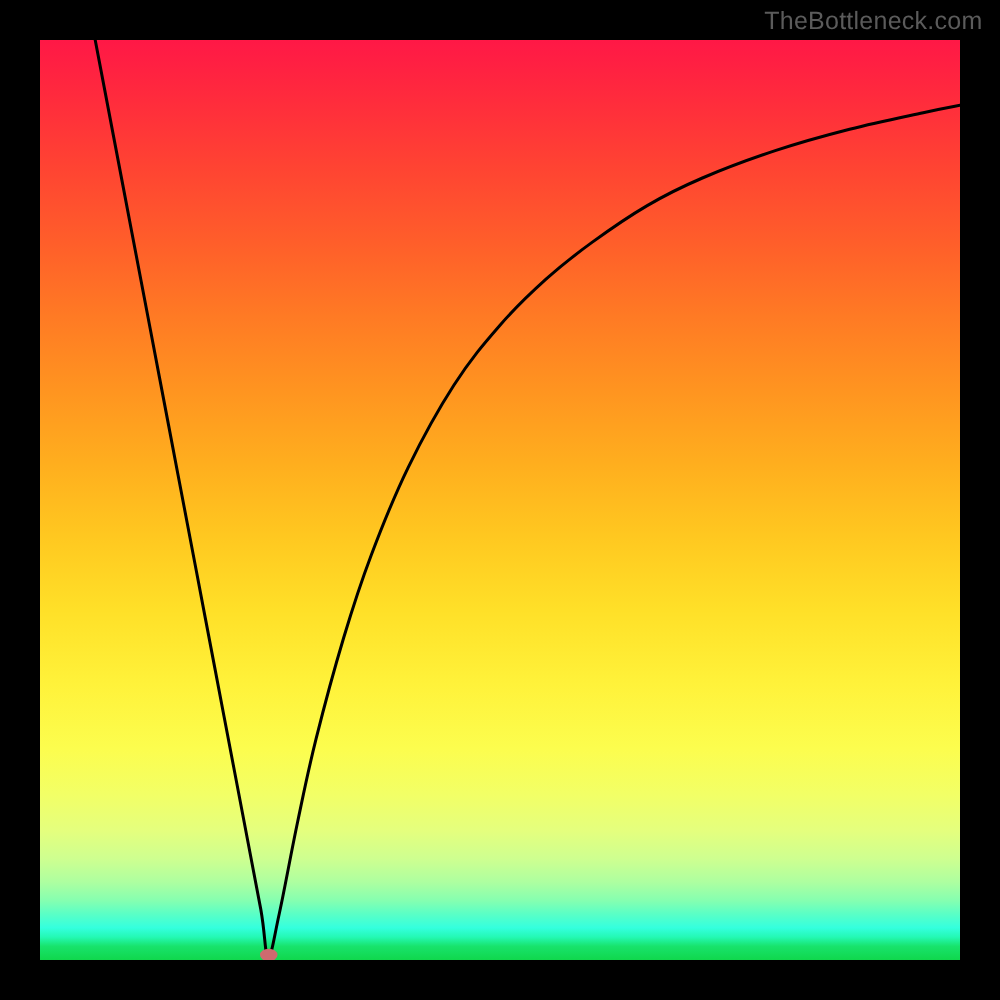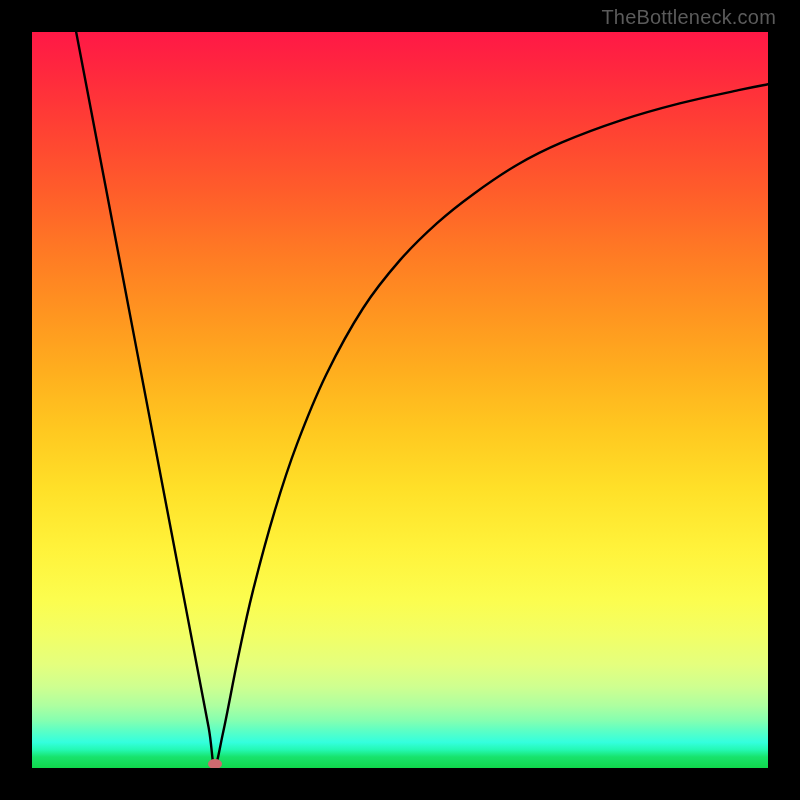--- a/index.html
+++ b/index.html
@@ -63,21 +63,21 @@
     position: absolute;
     width: 14px;
     height: 10px;
     border-radius: 50% / 50%;
     background: #cf6a6f;
     transform: translate(-50%, -50%);
   }
   .watermark {
     position: absolute;
     top: 6px;
-    right: 24px;
+    right: 14px;
     color: #5b5b5b;
     font-size: 20px;
     letter-spacing: 0.2px;
     font-weight: 500;
   }
 </style>
 </head>
 <body>
 
 <div class="frame">

